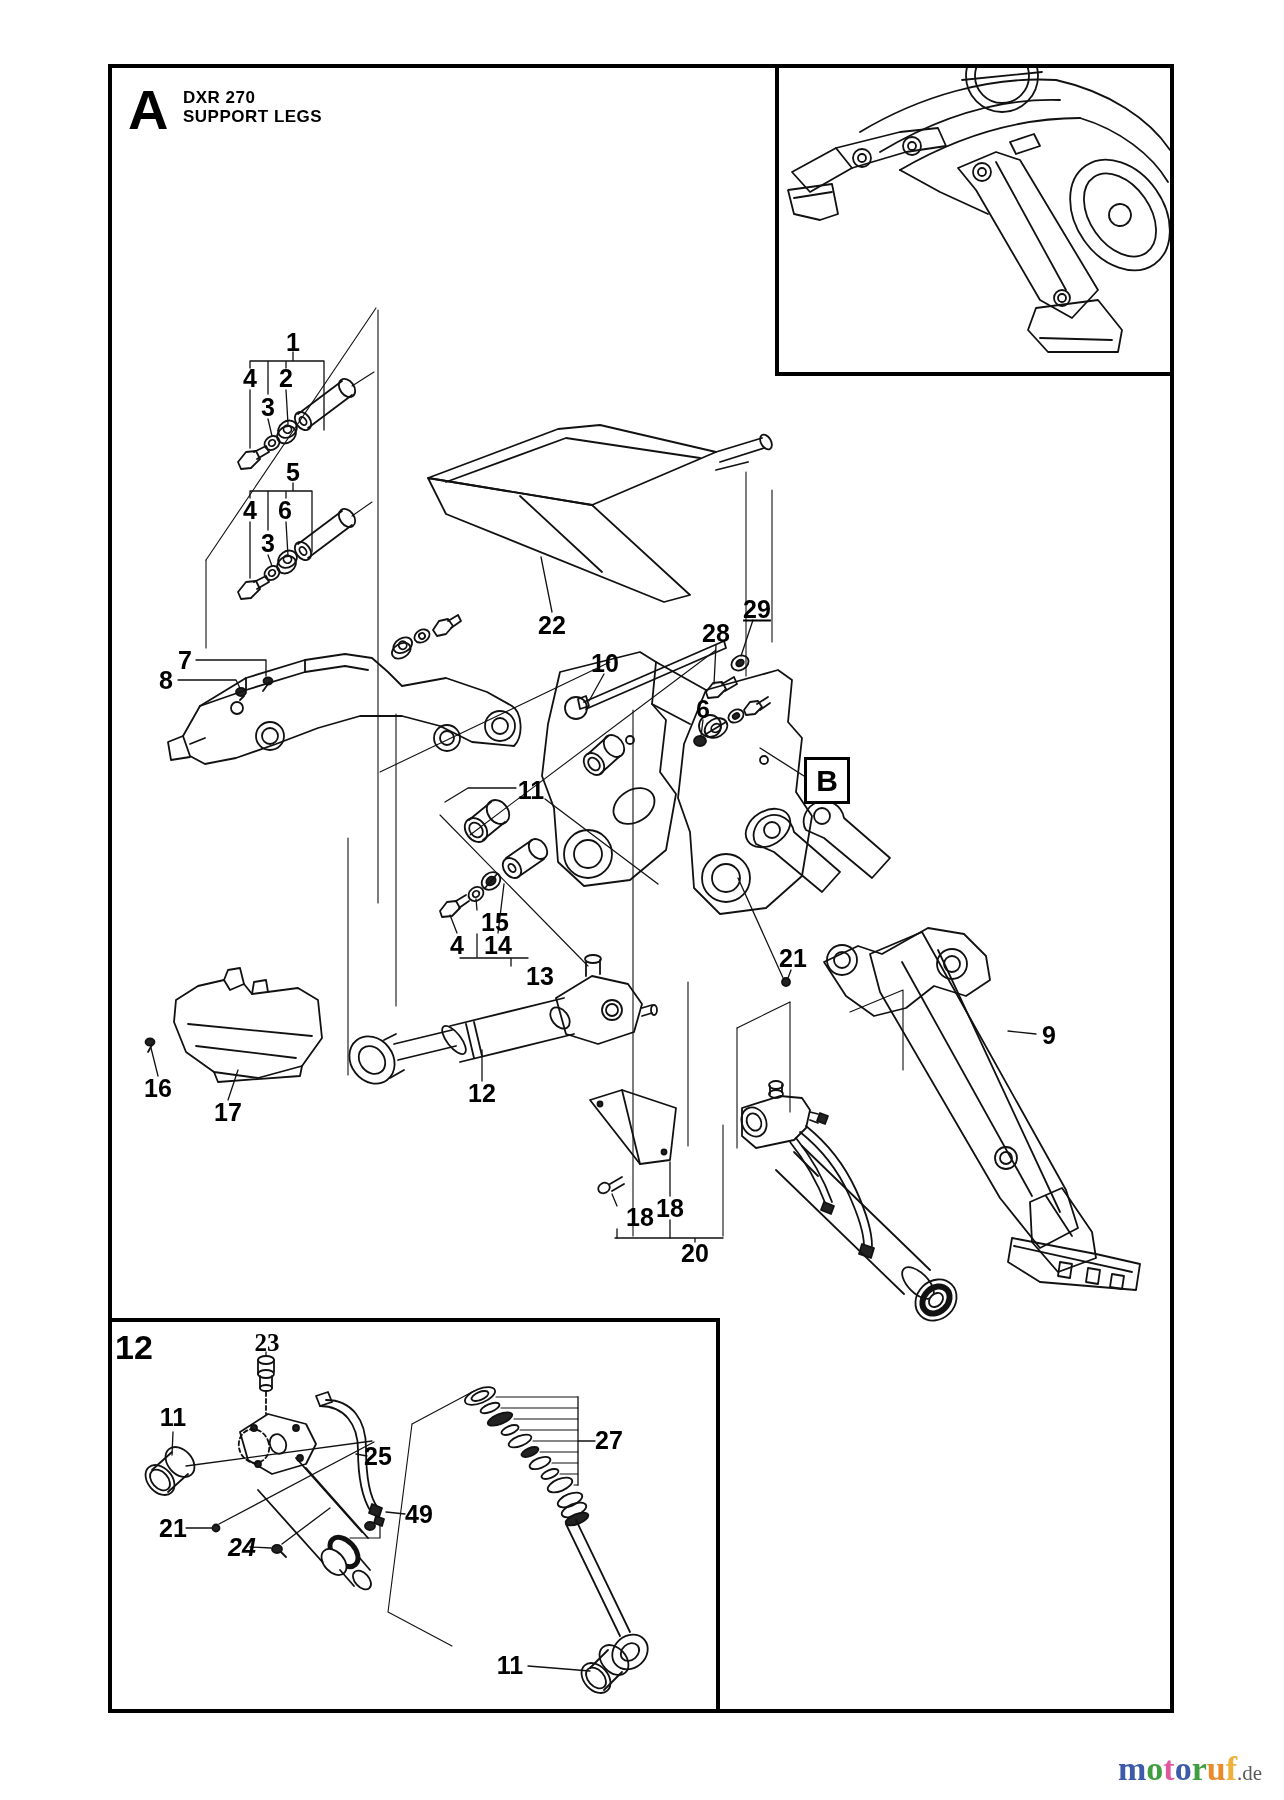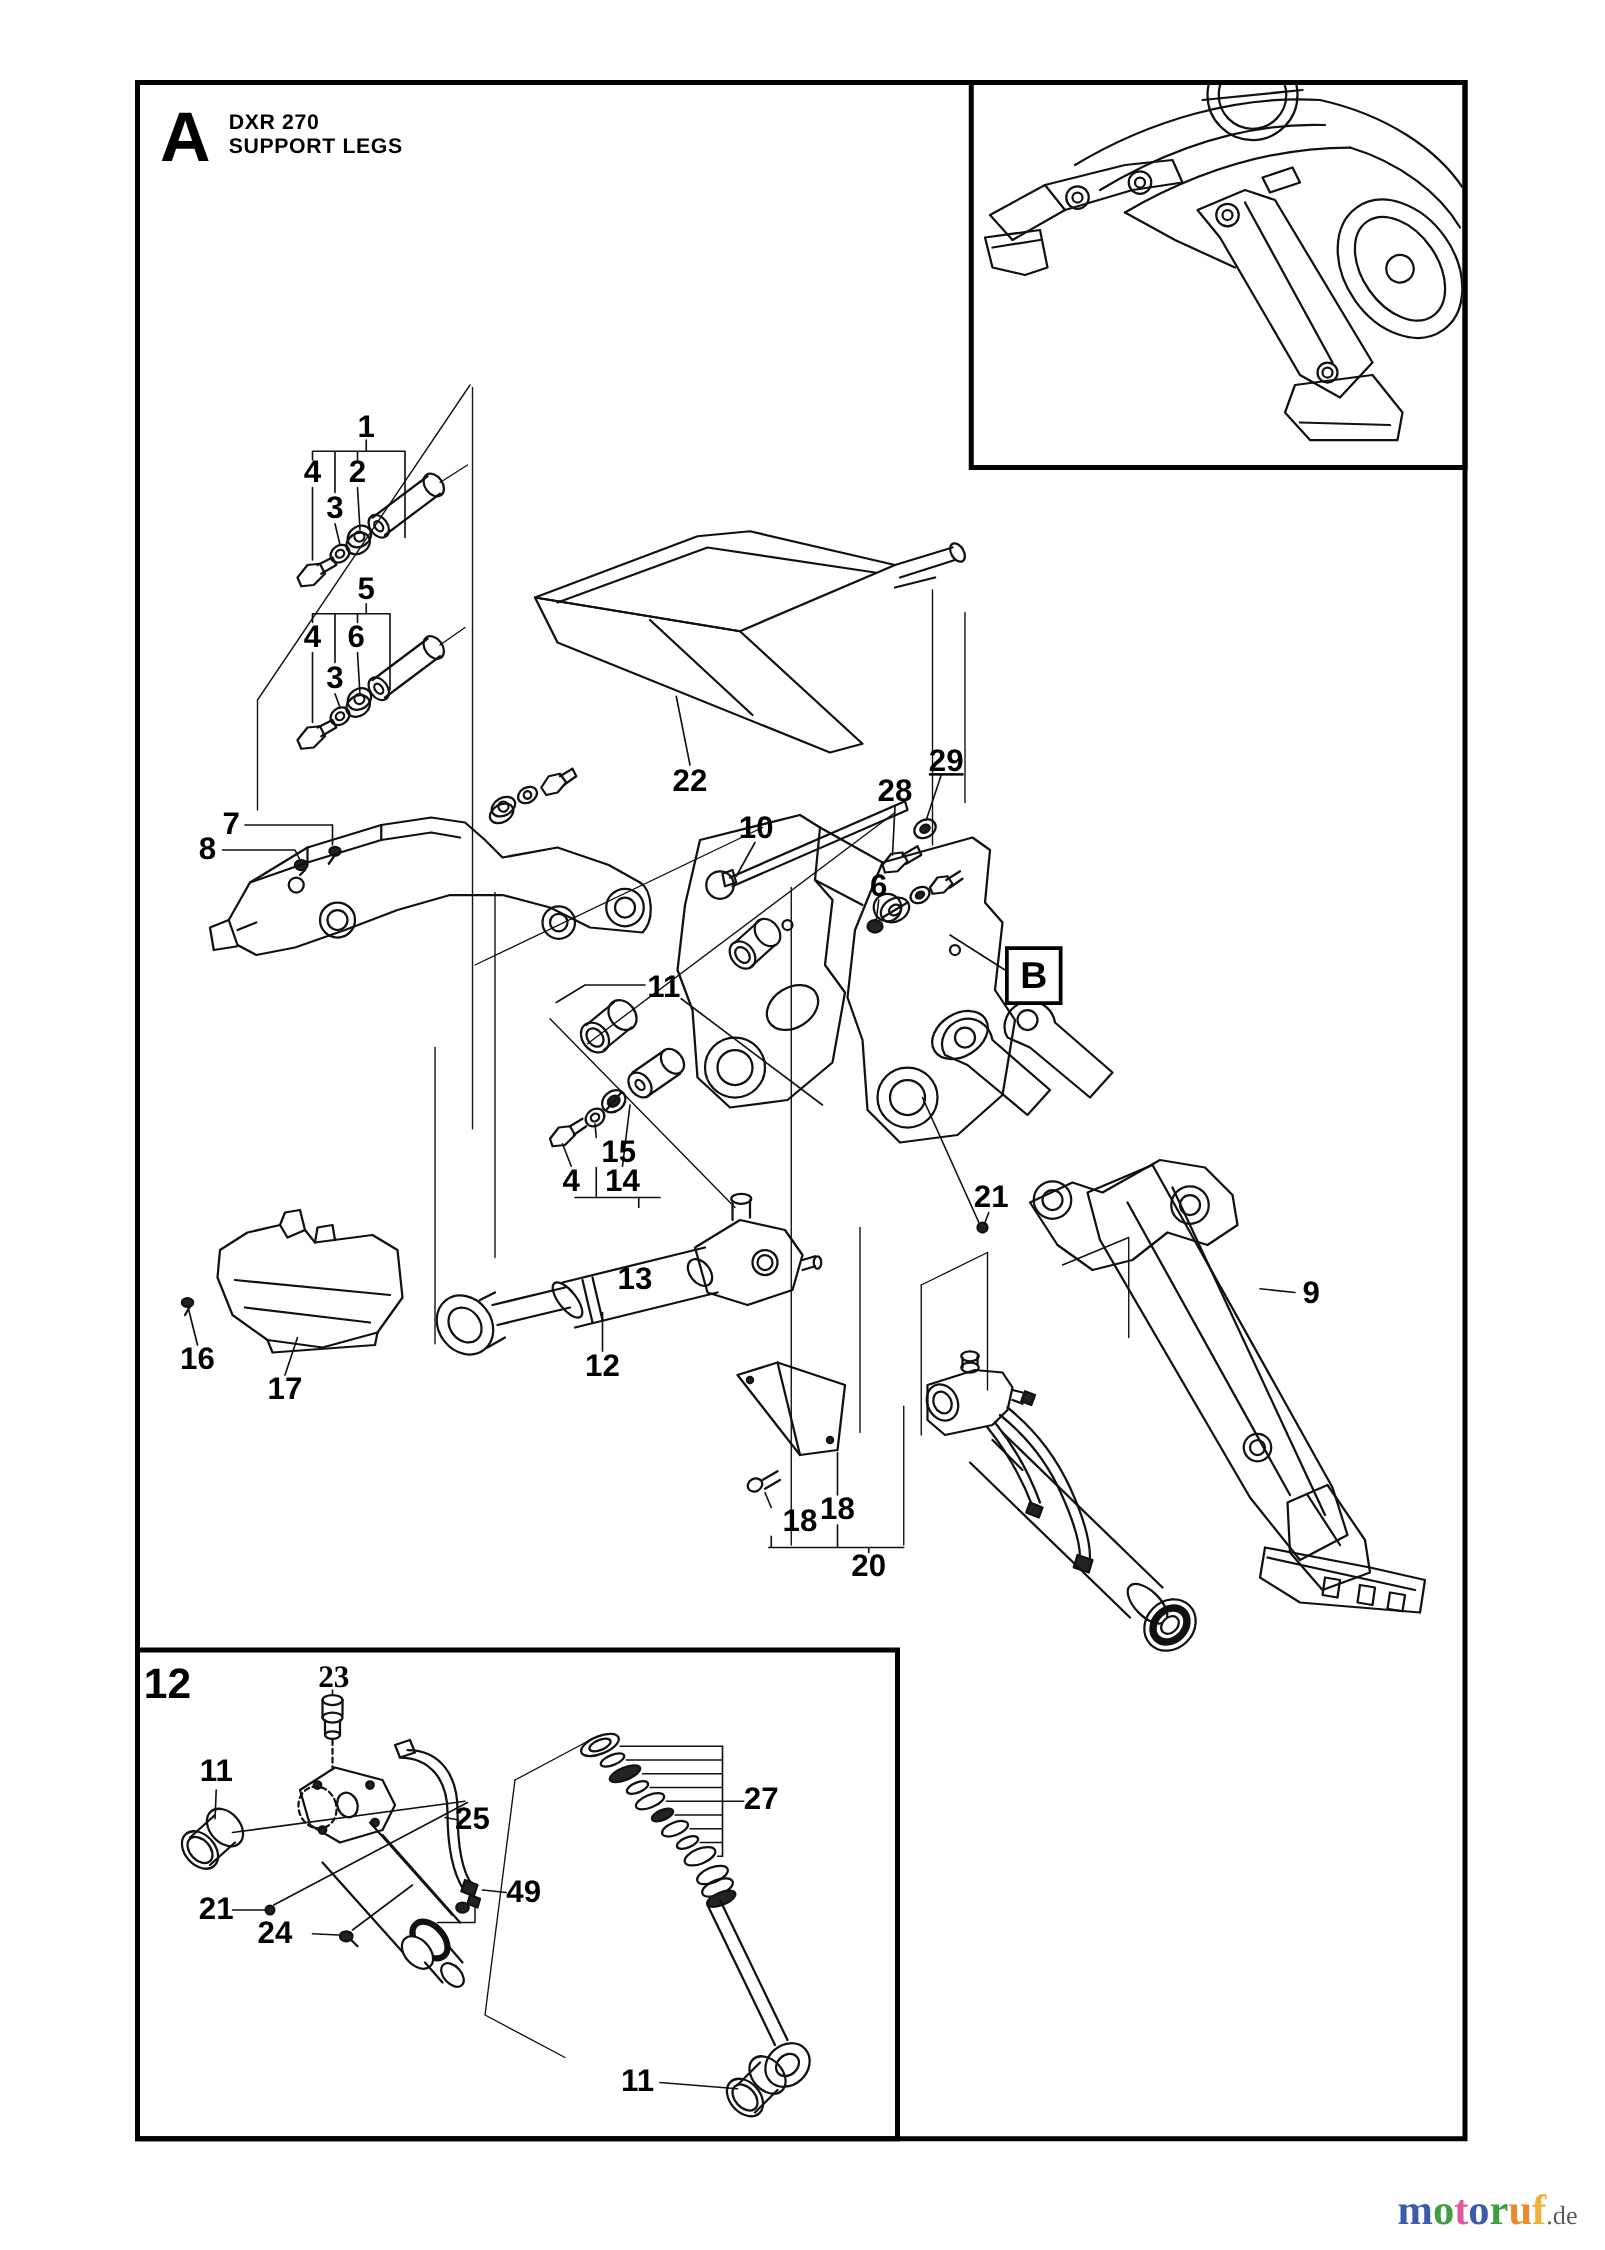--- a/index.html
+++ b/index.html
@@ -483,32 +483,32 @@
       <div class="callout" style="left: 605px; top: 663px;">10</div>
       <div class="callout" style="left: 716px; top: 633px;">28</div>
       <div class="callout" style="left: 757px; top: 609px; text-decoration: underline;">29</div>
       <div class="callout" style="left: 703px; top: 709px;">6</div>
       <div class="callout" style="left: 531px; top: 790px;">11</div>
       <div class="callout" style="left: 793px; top: 958px;">21</div>
       <div class="callout" style="left: 1049px; top: 1035px;">9</div>
       <div class="callout" style="left: 477px; top: 922px; margin-left: 18px;">15</div>
       <div class="callout" style="left: 457px; top: 945px;">4</div>
       <div class="callout" style="left: 498px; top: 945px;">14</div>
-      <div class="callout" style="left: 508px; top: 976px; margin-top: 48px;">13</div>
+      <div class="callout" style="left: 540px; top: 976px;">13</div>
       <div class="callout" style="left: 482px; top: 1093px;">12</div>
       <div class="callout" style="left: 158px; top: 1088px;">16</div>
       <div class="callout" style="left: 228px; top: 1112px;">17</div>
       <div class="callout" style="left: 617px; top: 1217px; margin-left: 23px;">18</div>
       <div class="callout" style="left: 670px; top: 1208px;">18</div>
       <div class="callout" style="left: 695px; top: 1253px;">20</div>
       <div class="callout" style="left: 267px; top: 1342px; font-family: Liberation Serif, serif;">23</div>
       <div class="callout" style="left: 173px; top: 1417px;">11</div>
       <div class="callout" style="left: 378px; top: 1456px;">25</div>
       <div class="callout" style="left: 419px; top: 1514px;">49</div>
       <div class="callout" style="left: 173px; top: 1528px;">21</div>
-      <div class="callout" style="left: 220px; top: 1547px;">24</div>
+      <div class="callout" style="left: 242px; top: 1547px; font-style: italic;">24</div>
       <div class="callout" style="left: 609px; top: 1440px;">27</div>
       <div class="callout" style="left: 510px; top: 1665px;">11</div>
     </div>
 
   <div id="watermark"><span id="watermark-word"><span style="color: rgb(61, 91, 169);">m</span><span style="color: rgb(63, 158, 63);">o</span><span style="color: rgb(223, 89, 160);">t</span><span style="color: rgb(61, 91, 169);">o</span><span style="color: rgb(63, 158, 63);">r</span><span style="color: rgb(233, 139, 45);">u</span><span style="color: rgb(237, 177, 60);">f</span></span><span class="suffix" style="color: rgb(90, 90, 90);">.de</span></div>
 
 </div>
 
 </body></html>

